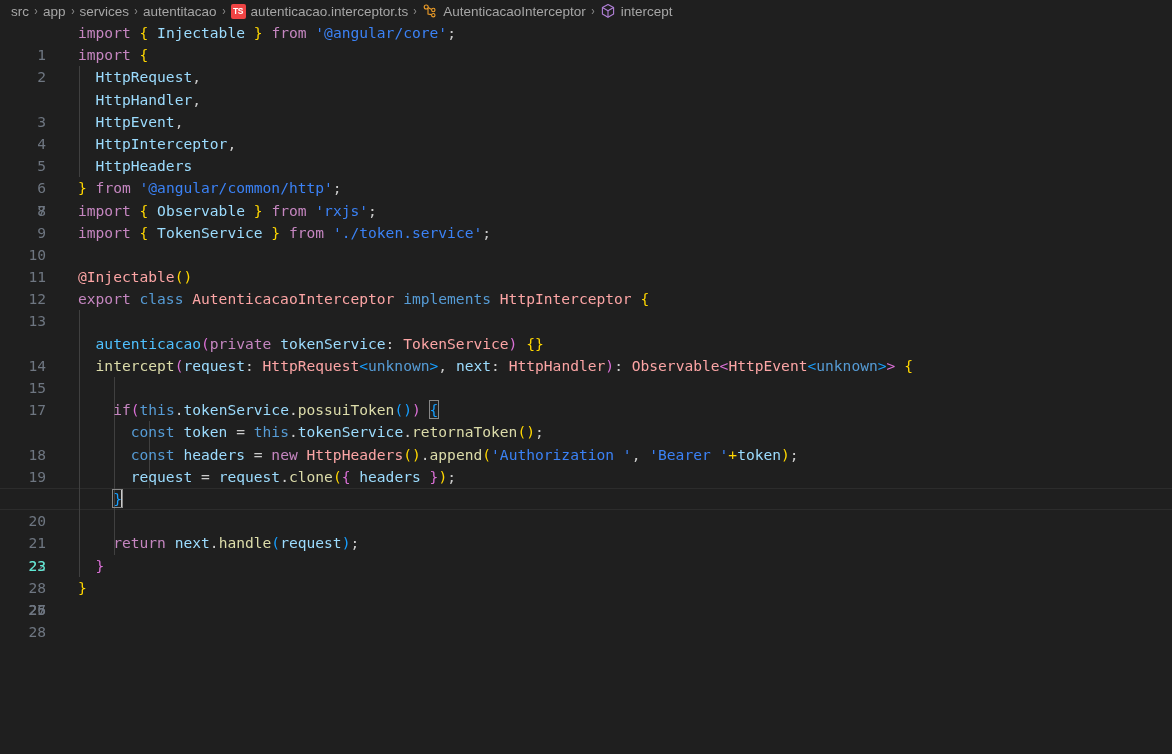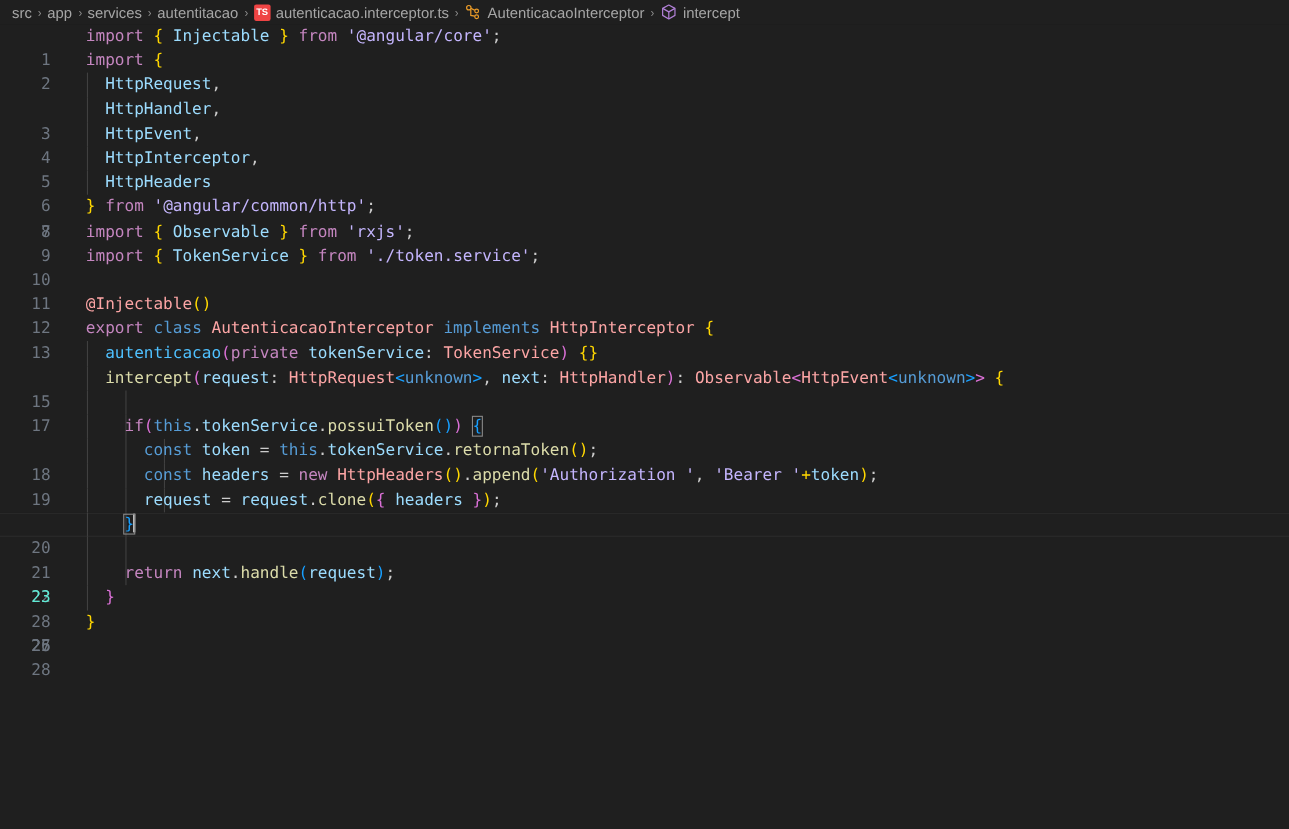--- a/index.html
+++ b/index.html
@@ -123,21 +123,21 @@
     vertical-align: -3px;
     margin-left: -1px;
   }
 
   
   .t-key      { color: #c586c0; }  
   .t-kw2      { color: #569cd6; }  
   .t-id       { color: #9cdcfe; }  
   .t-type     { color: #fca5a5; }  
   .t-fn       { color: #dcdcaa; }  
-  .t-str      { color: #c4b5fd; }
+  .t-str      { color: #3b82f6; }
   .t-plain    { color: #cccccc; }
   .t-b1       { color: #ffd700; }  
   .t-b2       { color: #da70d6; }  
   .t-b3       { color: #179fff; }  
   .t-op       { color: #cccccc; }
   .t-ctrl     { color: #c586c0; }
 </style>
 </head>
 <body>
 
@@ -262,20 +262,25 @@
   <div class="code-line">
     <span class="ln">12</span>
     <span class="code-text"><span class="t-type">@Injectable</span><span class="t-b1">()</span></span>
   </div>
 
   <div class="code-line">
     <span class="ln">13</span>
     <span class="code-text"><span class="t-key">export</span> <span class="t-kw2">class</span> <span class="t-type">AutenticacaoInterceptor</span> <span class="t-kw2">implements</span> <span class="t-type">HttpInterceptor</span> <span class="t-b1">{</span></span>
   </div>
 
+  <div class="code-line">
+    <span class="guide g1"></span>
+    <span class="ln">14</span>
+    <span class="code-text"></span>
+  </div>
 
   <div class="code-line">
     <span class="guide g1"></span>
     <span class="ln">15</span>
     <span class="code-text">  <span class="t-fn" style="color:#4fc1ff">autenticacao</span><span class="t-b2">(</span><span class="t-key">private</span> <span class="t-id">tokenService</span><span class="t-plain">:</span> <span class="t-type">TokenService</span><span class="t-b2">)</span> <span class="t-b1">{}</span></span>
   </div>
 
 
   <div class="code-line">
     <span class="guide g1"></span>

